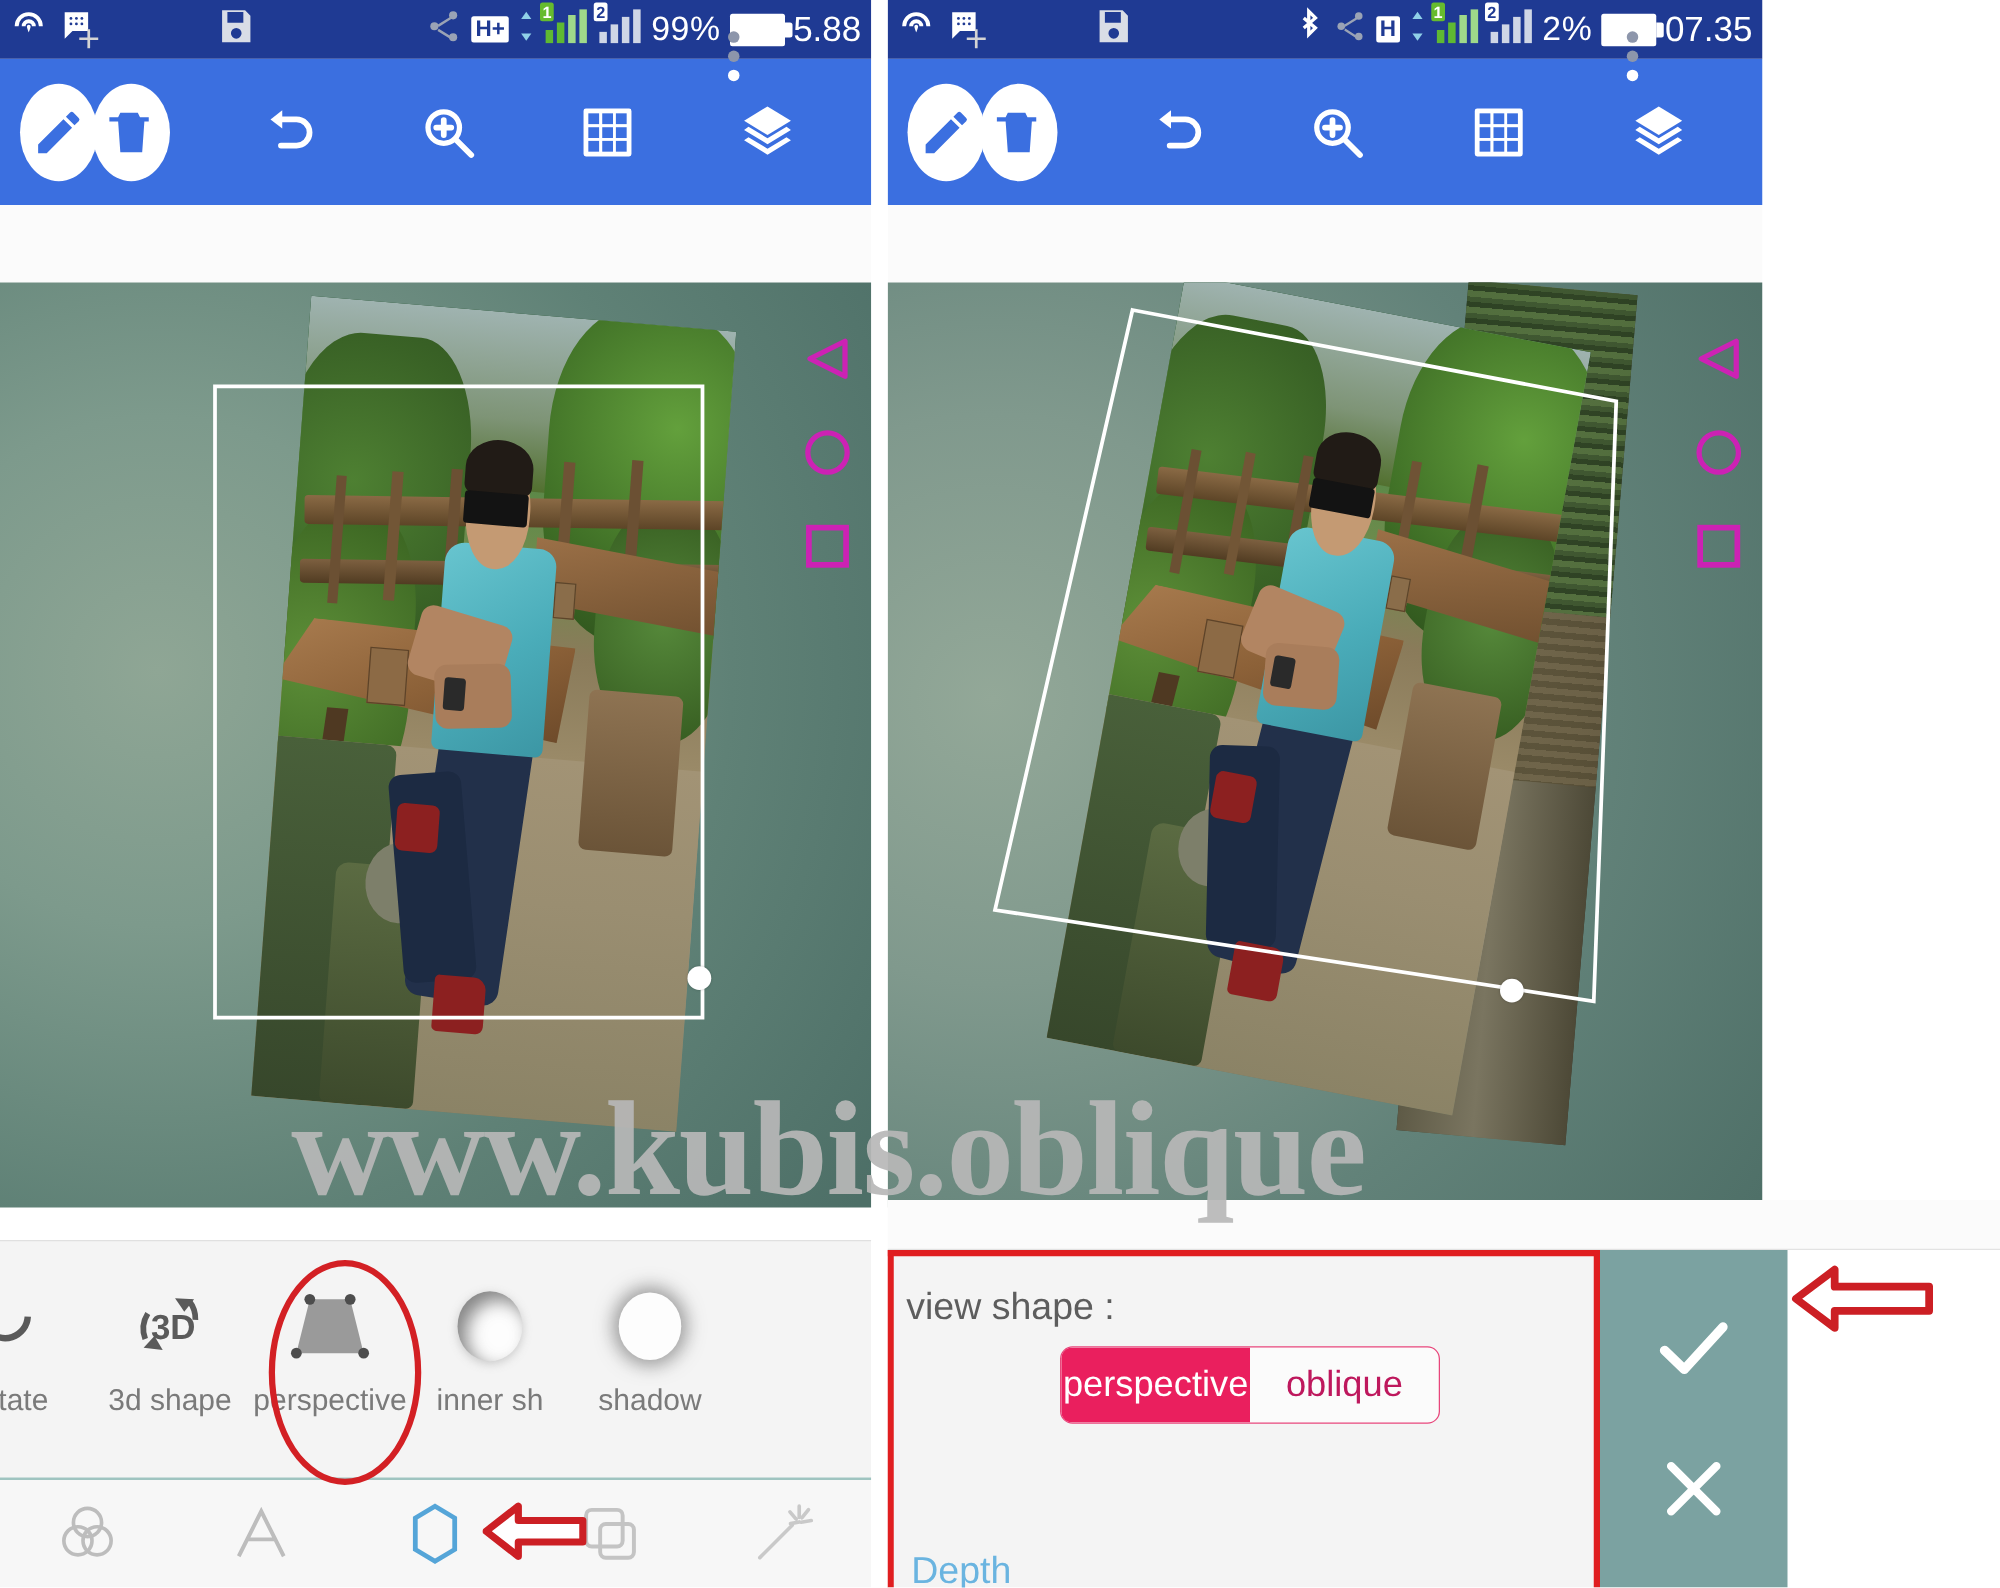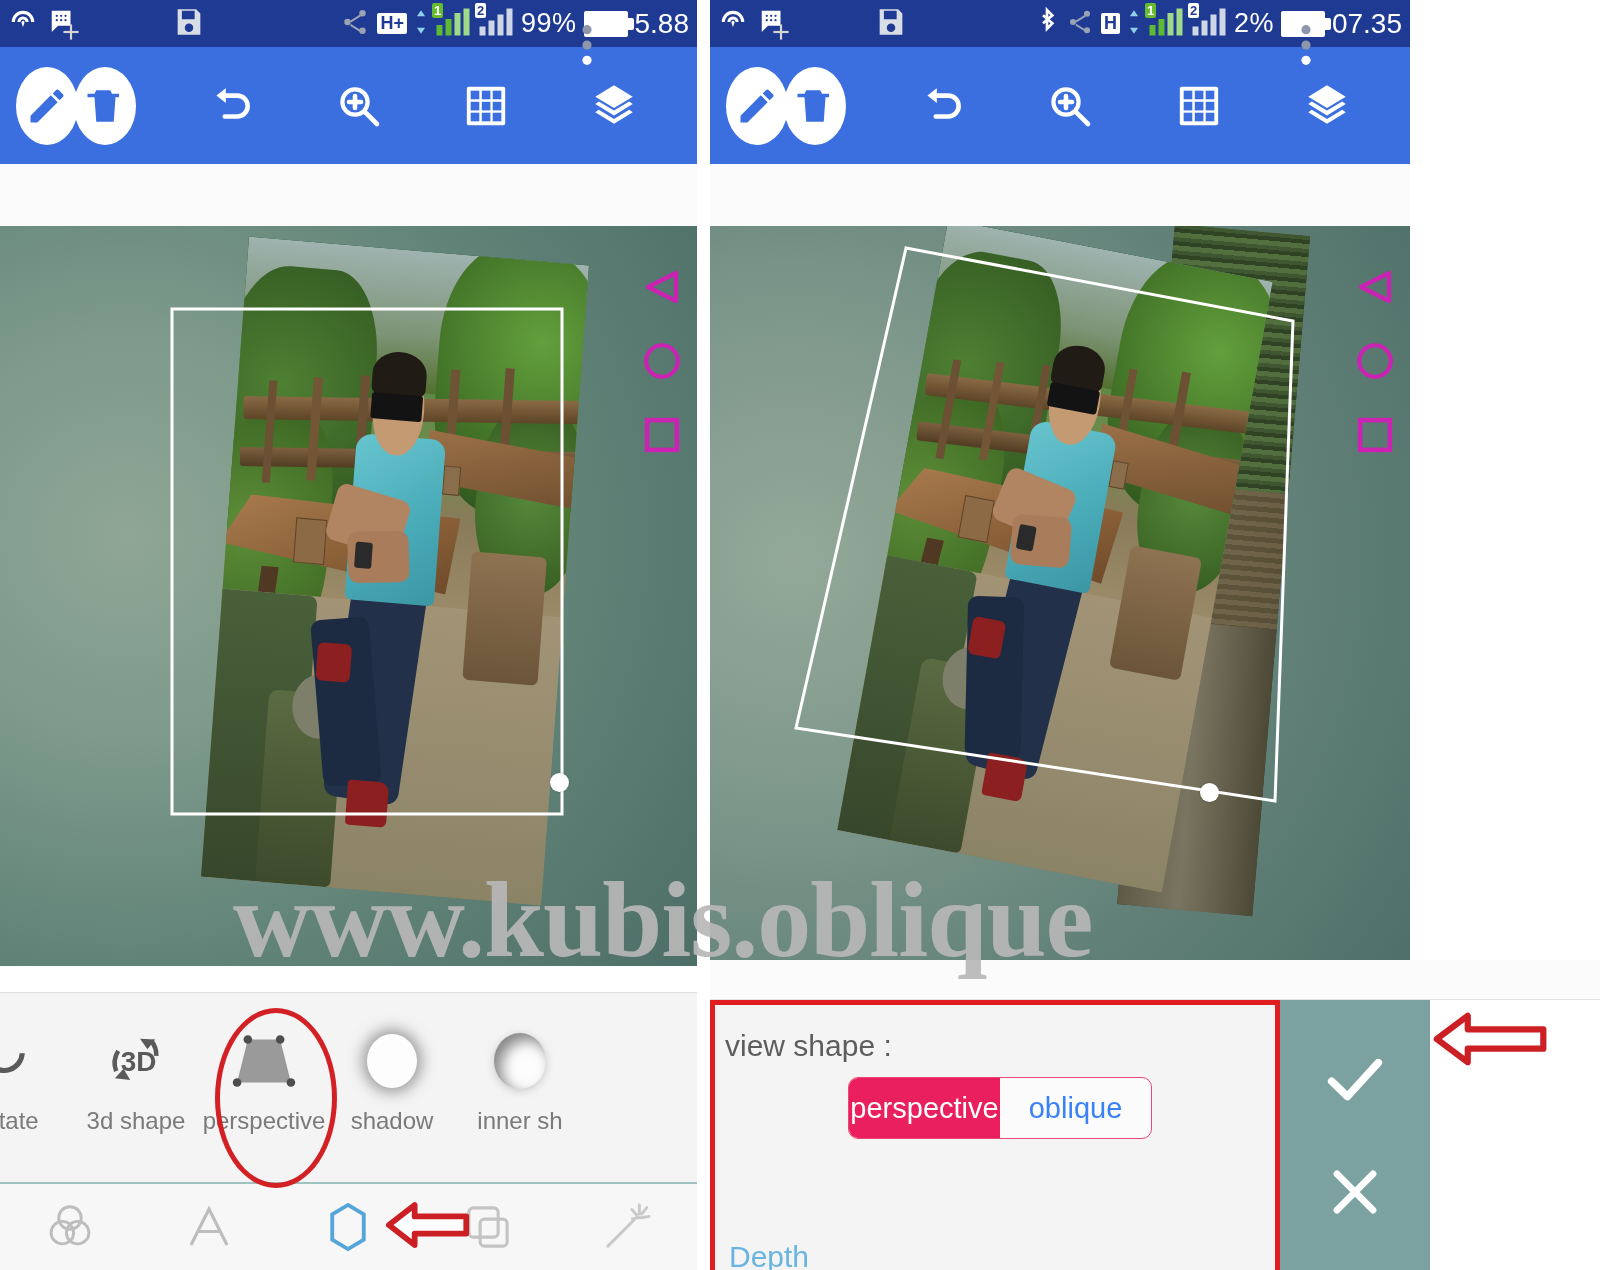--- a/index.html
+++ b/index.html
@@ -175,21 +175,21 @@
   }
   .row-viewtype { padding: 24px 0 0 10px; }
   .seg {
     margin: 14px auto 0; width: 304px; height: 62px;
     border-radius: 10px; overflow: hidden; display: flex;
     border: 1px solid #e8477c;
     background: #fbfbfb;
   }
   .seg-item {
     flex: 1; display: flex; align-items: center; justify-content: center;
-    font-size: 29px; color: #3b82f6;
+    font-size: 29px; color: #be185d;
   }
   .seg-item.active { background: #ea1f5e; color: #fff; }
   .depth {
     position:absolute; left: 14px; bottom: -4px;
     font-size: 30px; color: #6ab4e0;
   }
   .confirm-col {
     width: 150px; background: #7ba2a1;
     display:flex; flex-direction: column; align-items:center; justify-content: space-around;
     padding: 22px 0;
@@ -468,30 +468,30 @@
                 <circle cx="3" cy="20" r="1.6"></circle>
                 <circle cx="23" cy="20" r="1.6"></circle>
               </g>
           </svg>
         </div>
         <div class="eff-lbl">perspective</div>
       </div>
 
       <div class="eff">
         <div class="eff-ico">
+          <div style="width:52px;height:56px;border-radius:50%;background:#fdfdfd;box-shadow:inset 7px 7px 14px rgba(70,70,70,.65), 0 2px 8px rgba(120,120,120,.35);"></div>
+        </div>
+        <div class="eff-lbl">inner sh</div>
+      </div>
+
+      <div class="eff">
+        <div class="eff-ico">
           <div style="width:50px;height:54px;border-radius:50%;background:#fdfdfd;box-shadow:0 0 14px 5px rgba(90,90,90,.55);"></div>
         </div>
         <div class="eff-lbl">shadow</div>
-      </div>
-
-      <div class="eff">
-        <div class="eff-ico">
-          <div style="width:52px;height:56px;border-radius:50%;background:#fdfdfd;box-shadow:inset 7px 7px 14px rgba(70,70,70,.65), 0 2px 8px rgba(120,120,120,.35);"></div>
-        </div>
-        <div class="eff-lbl">inner sh</div>
       </div>
     </div>
 
     <div class="navrow">
       <span class="navicon">
         <svg width="54" height="54" viewBox="0 0 24 24">
             <g fill="none" stroke="#bdbdbd" stroke-width="1.3">
               <circle cx="12" cy="8" r="5"></circle>
               <circle cx="8.6" cy="14.5" r="5"></circle>
               <circle cx="15.4" cy="14.5" r="5"></circle>

